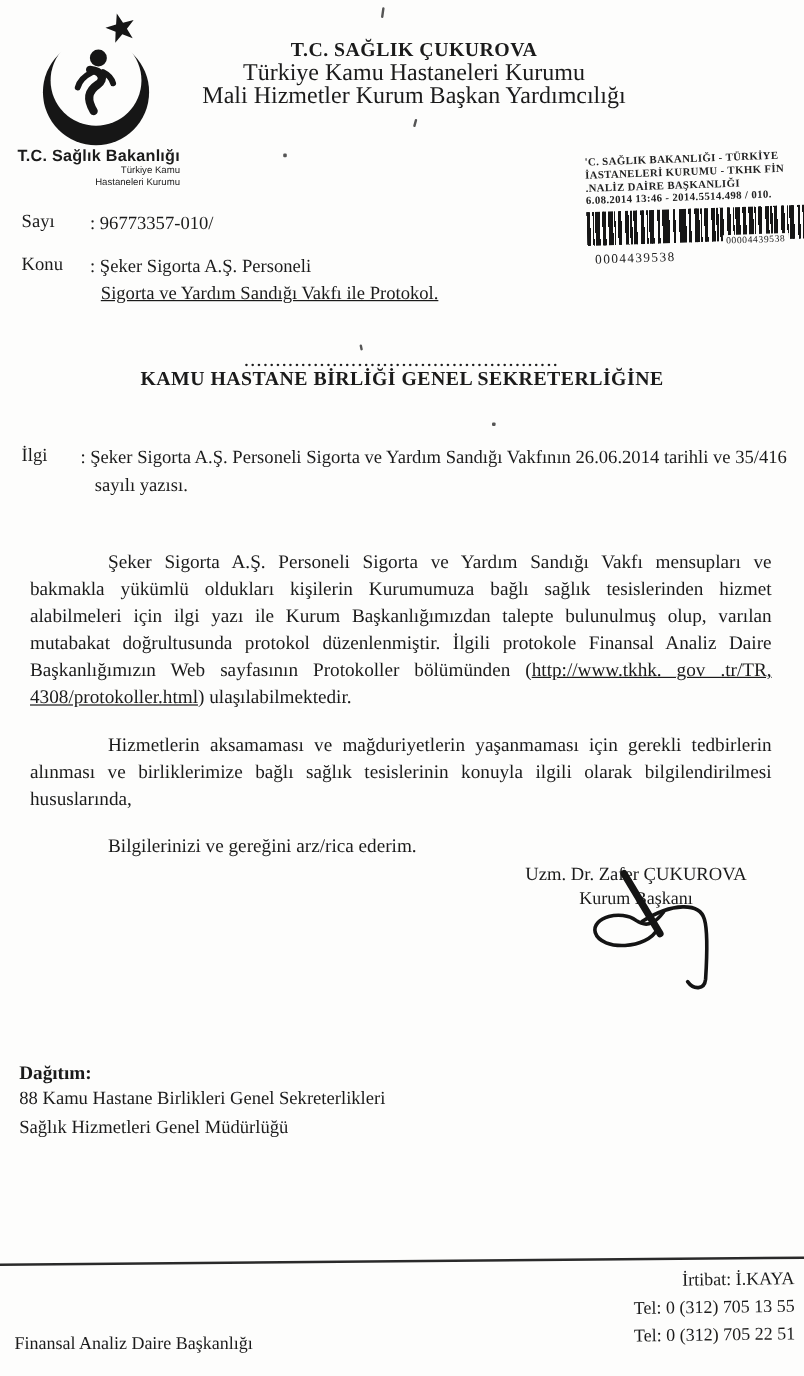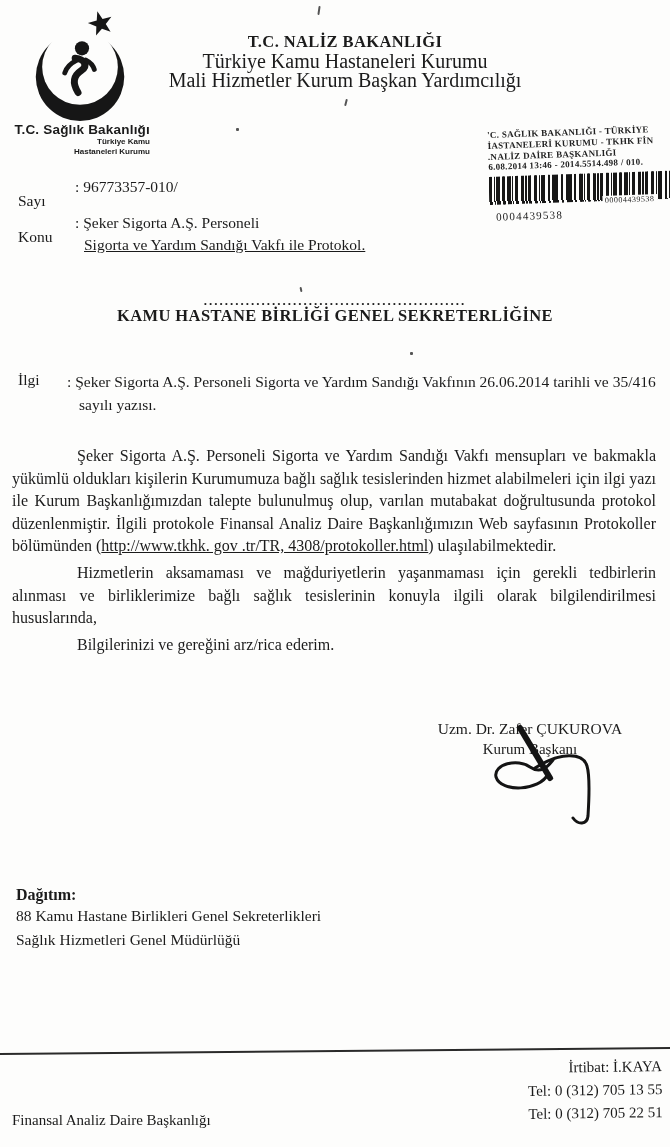--- a/index.html
+++ b/index.html
@@ -5,50 +5,50 @@
   html,body{margin:0;padding:0;background:#e8e8e8;}
   .page{
     position:relative;width:670px;height:1147px;margin:0 auto;
     background:#fdfdfc;overflow:hidden;color:#1b1b1b;
     font-family:"Liberation Serif","DejaVu Serif",serif;
   }
   
   .logo-block{position:absolute;left:12px;top:8px;width:138px;text-align:right;}
   .logo-svg{display:block;margin:0 auto;}
   .logo-title{font-family:"Liberation Sans","DejaVu Sans",sans-serif;font-weight:bold;font-size:13.5px;letter-spacing:.2px;margin-top:-2px;}
-  .logo-sub{font-family:"Liberation Sans","DejaVu Sans",sans-serif;font-weight:bold;font-size:8px;line-height:10px;}
+  .logo-sub{font-family:"Liberation Sans","DejaVu Sans",sans-serif;font-weight:normal;font-size:8px;line-height:10px;}
   
   .letterhead{position:absolute;left:145px;top:32px;width:400px;text-align:center;}
   .lh1{font-weight:bold;font-size:16.5px;letter-spacing:.4px;}
   .lh2,.lh3{font-size:20px;line-height:19px;}
   
   .stamp{position:absolute;left:487px;top:130px;width:210px;transform:rotate(-2deg);transform-origin:left top;}
   .stamp-line{font-size:9px;font-weight:bold;letter-spacing:.3px;line-height:10.8px;white-space:nowrap;color:#222;}
   .barcode{position:relative;margin-top:4px;width:182px;height:28px;
     background-image:
       repeating-linear-gradient(90deg,#161616 0 2px,rgba(0,0,0,0) 2px 5px,#161616 5px 6px,rgba(0,0,0,0) 6px 9px),
       repeating-linear-gradient(90deg,#161616 0 3px,rgba(0,0,0,0) 3px 4px,rgba(0,0,0,0) 4px 7px,#161616 7px 9px,rgba(0,0,0,0) 9px 13px);
   }
   .barcode-inner-num{position:absolute;right:14px;bottom:-4px;background:#fdfdfc;font-size:8px;padding:0 3px;letter-spacing:.5px;color:#222;}
   .barcode-num{font-size:11px;letter-spacing:1.2px;margin:6px 0 0 6px;color:#222;}
   
   .meta-row{position:absolute;left:18px;display:flex;font-size:15.5px;}
-  .meta-label{width:57px;flex:0 0 57px;margin-top:16px;}
+  .meta-label{width:57px;flex:0 0 57px;}
   .meta-value{line-height:22px;}
   
   .heading-block{position:absolute;left:0;top:296px;width:670px;text-align:center;}
   .dotline{font-size:13px;font-weight:bold;letter-spacing:2px;line-height:9px;color:#1c1c1c;}
   .heading{font-size:16.5px;font-weight:bold;letter-spacing:.4px;margin-top:1px;}
   
   .ilgi{position:absolute;left:18px;top:371px;display:flex;font-size:15.5px;justify-content:flex-end;}
   .ilgi-label{width:49px;flex:0 0 49px;}
   .ilgi-value{width:586px;line-height:22.5px;padding-left:12px;text-indent:-12px;}
   
   .bodytext{position:absolute;left:8px;top:441px;width:652px;font-size:16px;line-height:22.6px;text-align:justify;}
-  .bodytext p{margin:4px;text-indent:65px;}
+  .bodytext p{margin:17px;text-indent:65px;}
   .doc-link{text-decoration:underline;}
   
   .signature{position:absolute;left:408px;top:720px;width:244px;text-align:center;}
   .sig-name{font-size:15.5px;}
   .sig-title{font-size:15px;margin-top:3px;}
   .sig-svg{position:absolute;left:440px;top:710px;pointer-events:none;}
   
   .distribution{position:absolute;left:16px;top:886px;}
   .dist-label{font-weight:bold;font-size:16px;}
   .dist-items{font-size:15.5px;line-height:24px;}
@@ -73,21 +73,21 @@
       <path d="M54 51 C64 52 67 59 60.5 63.5 C51.5 69.5 51.5 77 57 86" fill="none" stroke="#161616" stroke-width="7" stroke-linecap="round"></path>
       <path d="M55 53.5 C48 57 44.5 62.5 43.5 66" fill="none" stroke="#161616" stroke-width="5" stroke-linecap="round"></path>
       <path d="M65 53 C70 55.5 72.5 59 73.5 62.5" fill="none" stroke="#161616" stroke-width="5" stroke-linecap="round"></path>
     </svg>
     <div class="logo-title">T.C. Sağlık Bakanlığı</div>
     <div class="logo-sub">Türkiye Kamu</div>
     <div class="logo-sub">Hastaneleri Kurumu</div>
   </div>
 
   <div class="letterhead">
-    <div class="lh1">T.C. NALİZ BAKANLIĞI</div>
+    <div class="lh1">T.C. SAĞLIK ÇUKUROVA</div>
     <div class="lh2">Türkiye Kamu Hastaneleri Kurumu</div>
     <div class="lh3">Mali Hizmetler Kurum Başkan Yardımcılığı</div>
   </div>
 
   <div class="stamp">
     <div class="stamp-line">'C. SAĞLIK BAKANLIĞI - TÜRKİYE</div>
     <div class="stamp-line">İASTANELERİ KURUMU - TKHK FİN</div>
     <div class="stamp-line">.NALİZ DAİRE BAŞKANLIĞI</div>
     <div class="stamp-line">6.08.2014 13:46 - 2014.5514.498 / 010.</div>
     <div class="barcode">

